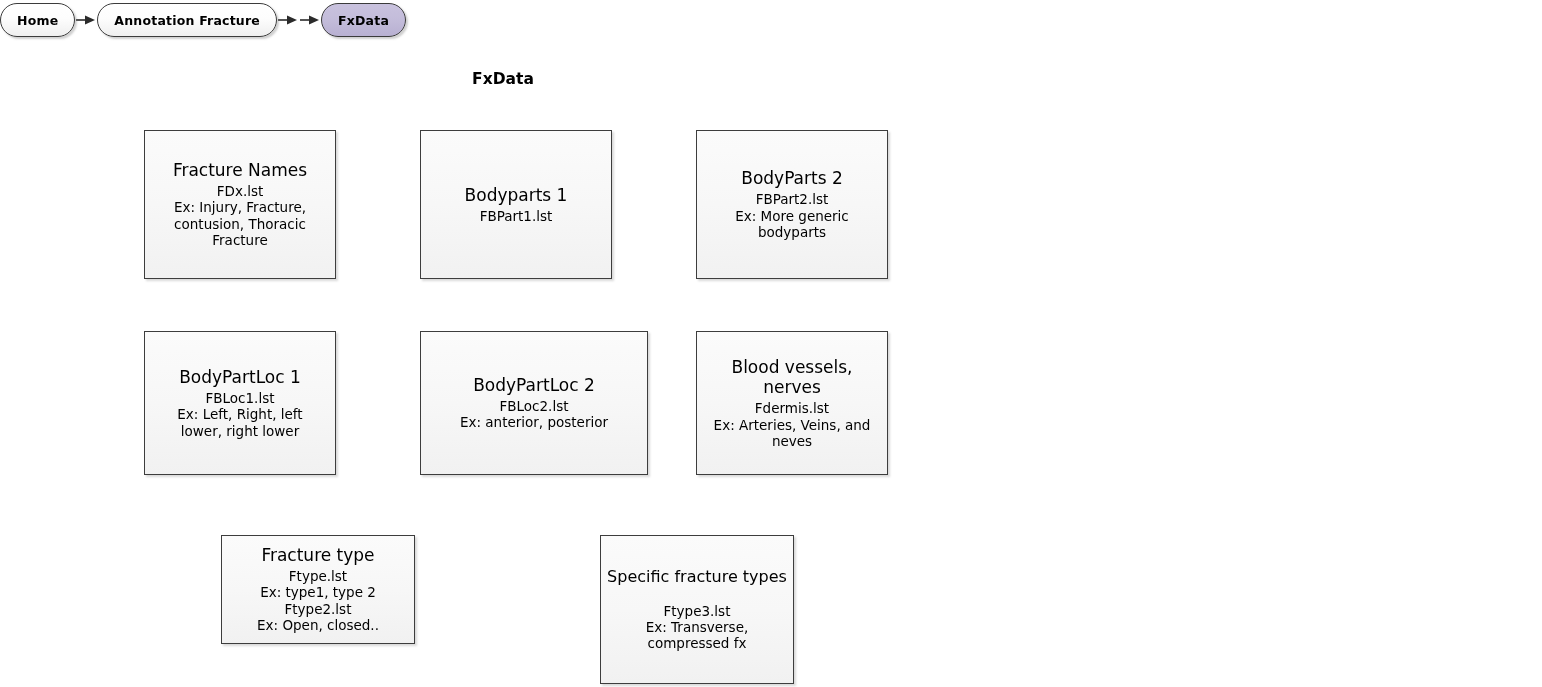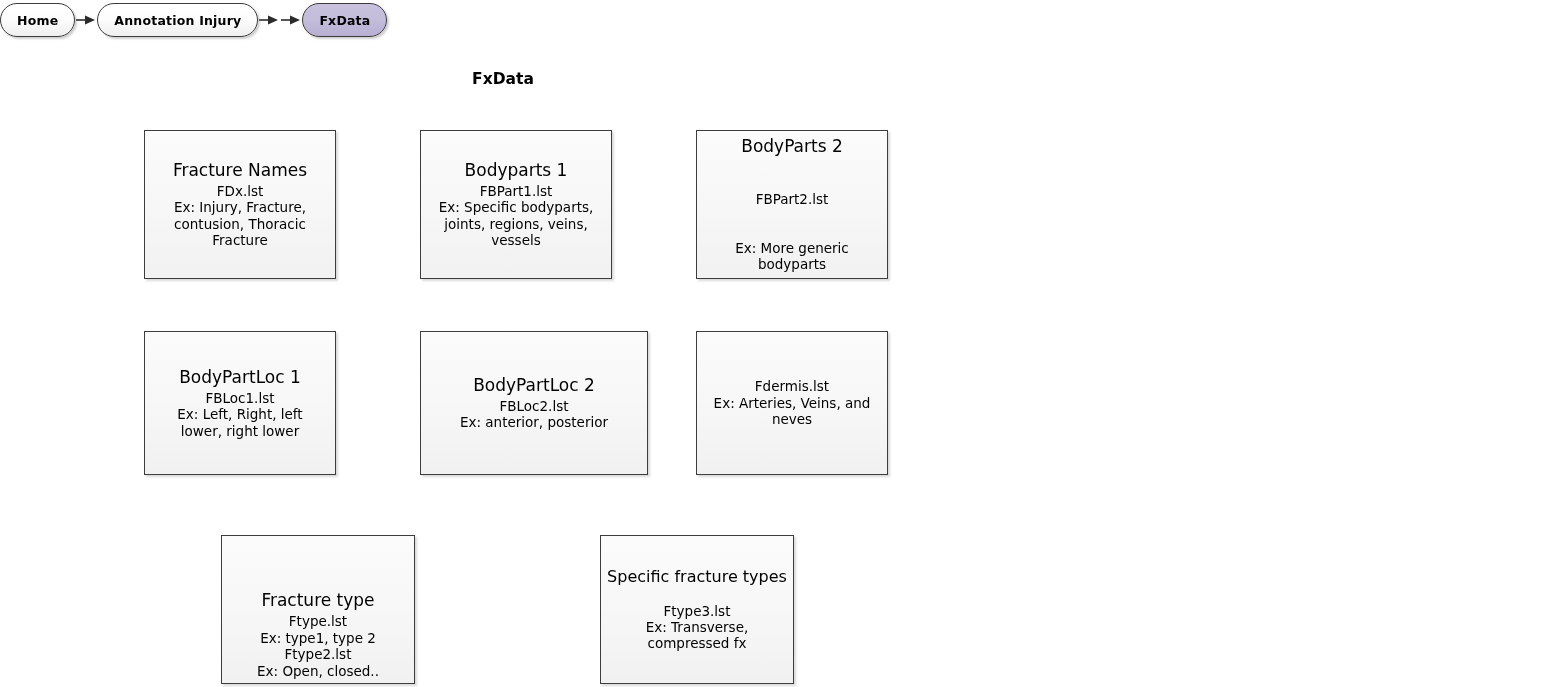--- a/index.html
+++ b/index.html
@@ -109,21 +109,21 @@
   </div>
 
   <span class="crumb-arrow">
     <svg width="20" height="12" viewBox="0 0 20 12">
       <line x1="0" y1="6" x2="11" y2="6" stroke="#2b2b2b" stroke-width="1.6"></line>
       <polygon points="9,1.5 19,6 9,10.5" fill="#2b2b2b"></polygon>
     </svg>
   </span>
 
   <div class="crumb">
-    <span>Annotation Injury</span>
+    <span>Annotation Fracture</span>
   </div>
 
   <span class="crumb-arrow">
     <svg width="20" height="12" viewBox="0 0 20 12">
       <line x1="0" y1="6" x2="11" y2="6" stroke="#2b2b2b" stroke-width="1.6"></line>
       <polygon points="9,1.5 19,6 9,10.5" fill="#2b2b2b"></polygon>
     </svg>
   </span>
 
 
@@ -146,52 +146,51 @@
   <div class="node-title">Fracture Names</div>
   <div class="node-line">FDx.lst</div>
   <div class="node-line">Ex: Injury, Fracture,
 contusion, Thoracic
 Fracture</div>
 </div>
 
 <div class="node" style="left:420px; top:130px; width:192px; height:149px;">
   <div class="node-title">Bodyparts 1</div>
   <div class="node-line">FBPart1.lst</div>
-  <div class="node-line">Ex: Specific bodyparts,
-joints, regions, veins,
-vessels</div>
-</div>
-
-<div class="node" style="left:696px; top:130px; width:192px; height:149px;gap:32px;">
+</div>
+
+<div class="node" style="left:696px; top:130px; width:192px; height:149px;">
   <div class="node-title">BodyParts 2</div>
   <div class="node-line">FBPart2.lst</div>
   <div class="node-line">Ex: More generic
 bodyparts</div>
 </div>
 
 <div class="node" style="left:144px; top:331px; width:192px; height:144px;">
   <div class="node-title">BodyPartLoc 1</div>
   <div class="node-line">FBLoc1.lst</div>
   <div class="node-line">Ex: Left, Right, left
 lower, right lower</div>
 </div>
 
 <div class="node" style="left:420px; top:331px; width:228px; height:144px;">
   <div class="node-title">BodyPartLoc 2</div>
   <div class="node-line">FBLoc2.lst</div>
   <div class="node-line">Ex: anterior, posterior</div>
 </div>
 
 <div class="node" style="left:696px; top:331px; width:192px; height:144px;">
+  <div class="node-title">Blood vessels,
+nerves</div>
   <div class="node-line">Fdermis.lst</div>
   <div class="node-line">Ex: Arteries, Veins, and
 neves</div>
 </div>
 
-<div class="node" style="left:221px; top:535px; width:194px; height:149px;justify-content:flex-end;">
+<div class="node" style="left:221px; top:535px; width:194px; height:109px;">
   <div class="node-title">Fracture type</div>
   <div class="node-line">Ftype.lst</div>
   <div class="node-line">Ex: type1, type 2</div>
   <div class="node-line">Ftype2.lst</div>
   <div class="node-line">Ex: Open, closed..</div>
 </div>
 
 <div class="node small-title" style="left:600px; top:535px; width:194px; height:149px;">
   <div class="node-title">Specific fracture types</div>
   <div class="node-line">Ftype3.lst</div>

